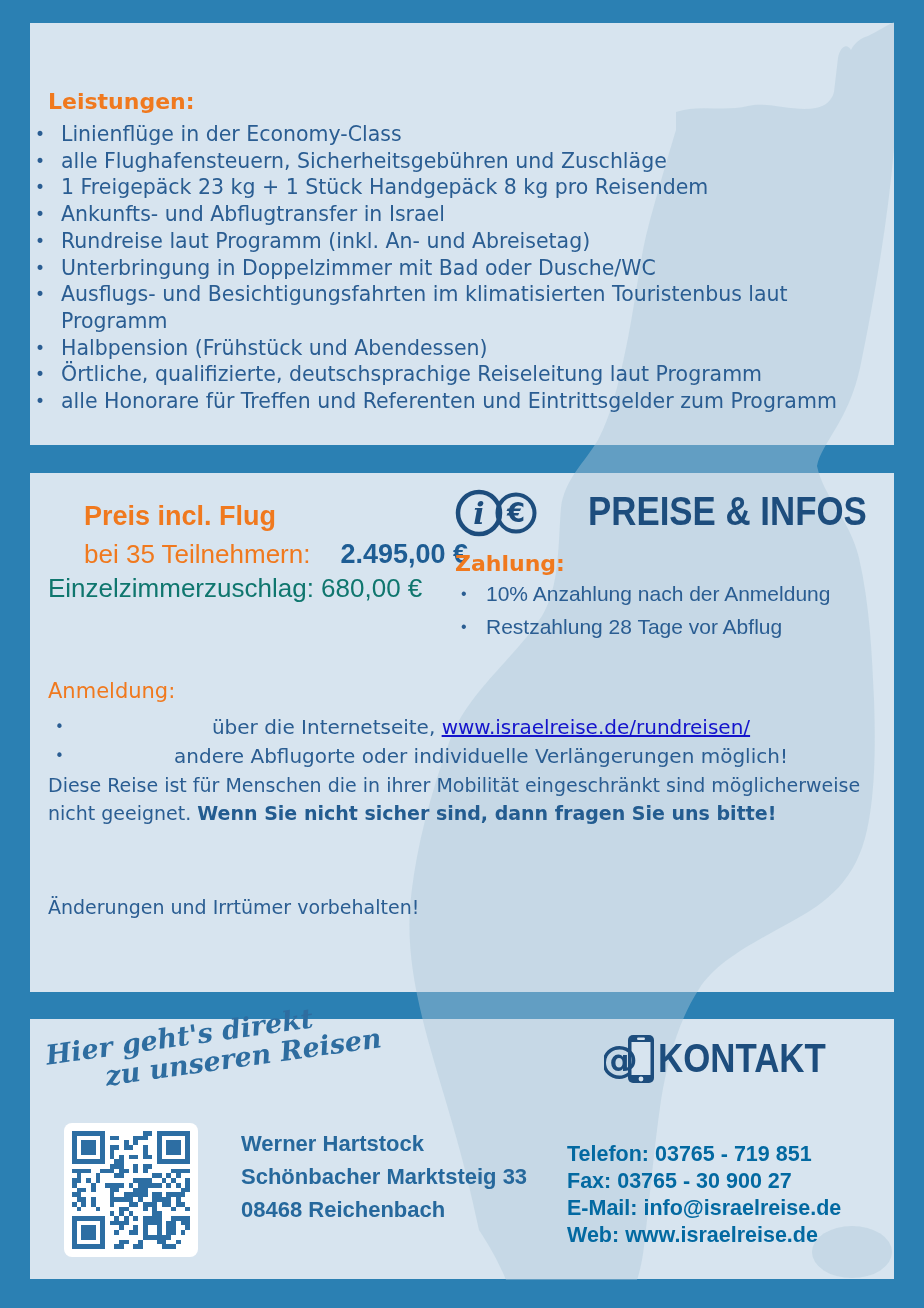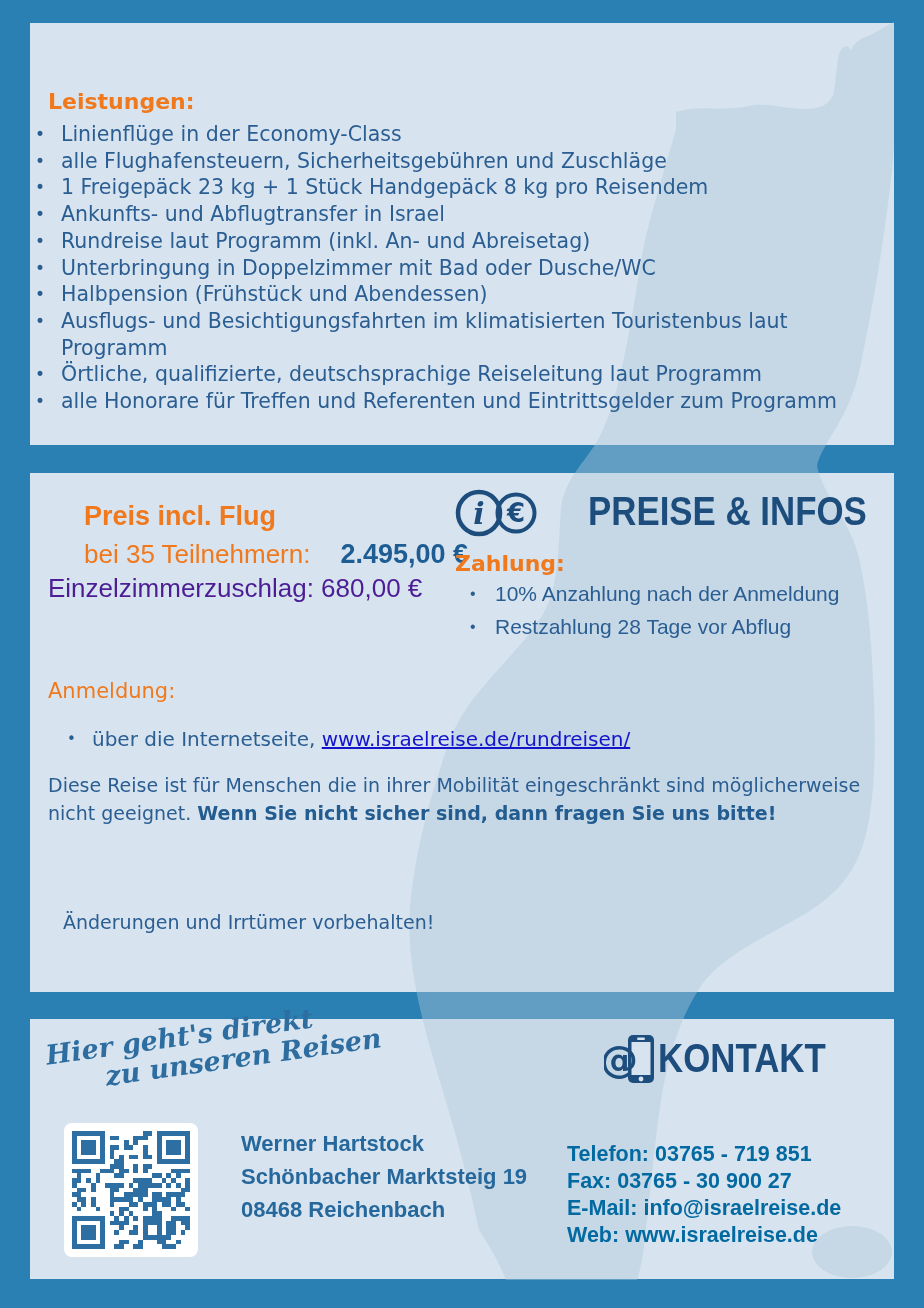--- a/index.html
+++ b/index.html
@@ -28,31 +28,31 @@
   .leist-list li::before{content:"\2022";position:absolute;left:3px;font-size:17px;}
 
   
   .hdr-title{font-weight:bold;font-size:41px;letter-spacing:0px;transform:scaleX(.85);transform-origin:left center;white-space:nowrap;}
   .preise-title{left:558px;top:15px;}
   .ie-icon{left:423px;top:14px;}
 
   .price-l1{left:18px;top:28px;font-size:27px;font-weight:bold;white-space:nowrap;}
   .price-l2{left:18px;top:66px;font-size:26px;white-space:nowrap;}
   .price-l2 .val{font-weight:bold;color:#1e5d94;margin-left:30px;font-size:27px;}
-  .price-l3{left:18px;top:100px;font-size:26px;color:#4c1d95;white-space:nowrap;}
+  .price-l3{left:18px;top:100px;font-size:26px;color:#0f766e;white-space:nowrap;}
 
   .zahlung-title{left:425px;top:78px;font-family:"DejaVu Sans",sans-serif;font-weight:bold;font-size:22px;}
-  .zahlung-list{left:434px;top:104px;width:420px;margin:0;padding:0;list-style:none;
+  .zahlung-list{left:425px;top:104px;width:420px;margin:0;padding:0;list-style:none;
     font-size:21px;line-height:33px;color:#2a5d92;}
   .zahlung-list li{padding-left:31px;position:relative;}
   .zahlung-list li::before{content:"\2022";position:absolute;left:6px;font-size:16px;}
 
   .anm-title{left:18px;top:206px;font-family:"DejaVu Sans",sans-serif;font-weight:normal;font-size:21px;}
-  .anm-list{left:18px;top:236px;width:830px;margin:16px;padding:0;list-style:none;
-    font-family:"DejaVu Sans",sans-serif;font-size:20px;line-height:28.5px;color:#2a5d92;}
+  .anm-list{left:18px;top:236px;width:830px;margin:4px;padding:0;list-style:none;
+    font-family:"DejaVu Sans",sans-serif;font-size:20px;line-height:28.5px;color:#2a5d92;text-align:center;}
   .anm-list li{padding-left:28px;position:relative;}
   .anm-list li::before{content:"\2022";position:absolute;left:3px;font-size:15px;}
   .anm-list a{color:#1414cc;text-decoration:underline;}
 
   .para{left:18px;width:848px;font-family:"DejaVu Sans",sans-serif;font-size:19px;line-height:28px;color:#2a5d92;}
   .para-mobility{top:298px;}
   .para-mobility b{color:#235c90;}
   .para-passport{top:360px;color:#f0791e;}
   .para-disclaimer{top:420px;}
 
@@ -78,22 +78,22 @@
 
   <section class="card card-top">
     <h2 class="el leist-title orange" style="margin:0">Leistungen:</h2>
     <ul class="el leist-list">
       <li>Linienflüge in der Economy-Class</li>
       <li>alle Flughafensteuern, Sicherheitsgebühren und Zuschläge</li>
       <li>1 Freigepäck 23 kg + 1 Stück Handgepäck 8 kg pro Reisendem</li>
       <li>Ankunfts- und Abflugtransfer in Israel</li>
       <li>Rundreise laut Programm (inkl. An- und Abreisetag)</li>
       <li>Unterbringung in Doppelzimmer mit Bad oder Dusche/WC</li>
+      <li>Ausflugs- und Besichtigungsfahrten im klimatisierten Touristenbus laut Programm</li>
       <li>Halbpension (Frühstück und Abendessen)</li>
-      <li>Ausflugs- und Besichtigungsfahrten im klimatisierten Touristenbus laut Programm</li>
       <li>Örtliche, qualifizierte, deutschsprachige Reiseleitung laut Programm</li>
       <li>alle Honorare für Treffen und Referenten und Eintrittsgelder zum Programm</li>
     </ul>
   </section>
 
   <section class="card card-mid">
 
     <span class="el ie-icon">
       <svg width="100" height="52" viewBox="0 0 100 52">
         <circle cx="26" cy="26" r="21" fill="none" stroke="#1d4d7d" stroke-width="4.5"></circle>
@@ -112,26 +112,27 @@
 
     <h3 class="el zahlung-title orange" style="margin:0">Zahlung:</h3>
     <ul class="el zahlung-list">
       <li>10% Anzahlung nach der Anmeldung</li>
       <li>Restzahlung 28 Tage vor Abflug</li>
     </ul>
 
     <h3 class="el anm-title orange" style="margin:0">Anmeldung:</h3>
     <ul class="el anm-list">
       <li><span>über die Internetseite, </span><a href="#">www.israelreise.de/rundreisen/</a></li>
+      <li>andere Abflugorte oder individuelle Verlängerungen möglich!</li>
     </ul>
 
     <p class="el para para-mobility" style="margin:0"><span>Diese Reise ist für Menschen die in ihrer Mobilität eingeschränkt sind möglicherweise nicht geeignet. </span><b>Wenn Sie nicht sicher sind, dann fragen Sie uns bitte!</b></p>
 
 
-    <p class="el para para-disclaimer" style="margin:15px">Änderungen und Irrtümer vorbehalten!</p>
+    <p class="el para para-disclaimer" style="margin:0">Änderungen und Irrtümer vorbehalten!</p>
   </section>
 
   <section class="card card-bot">
 
     <div class="el script">
       <span>Hier geht's direkt</span>
       <span class="l2">zu unseren Reisen</span>
     </div>
 
     <span class="el phone-icon">
@@ -354,21 +355,21 @@
           <rect x="19" y="1" width="5" height="5" fill="#fff"></rect>
           <rect x="20" y="2" width="3" height="3" fill="#2d6ea3"></rect>
           <rect x="0" y="18" width="7" height="7" fill="#2d6ea3"></rect>
           <rect x="1" y="19" width="5" height="5" fill="#fff"></rect>
           <rect x="2" y="20" width="3" height="3" fill="#2d6ea3"></rect>
         </svg>
     </div>
 
     <div class="el addr">
       <div>Werner Hartstock</div>
-      <div>Schönbacher Marktsteig 19</div>
+      <div>Schönbacher Marktsteig 33</div>
       <div>08468 Reichenbach</div>
     </div>
 
     <div class="el contact">
       <div>Telefon: 03765 - 719 851</div>
       <div>Fax: 03765 - 30 900 27</div>
       <div>E-Mail: info@israelreise.de</div>
       <div>Web: www.israelreise.de</div>
     </div>
   </section>

